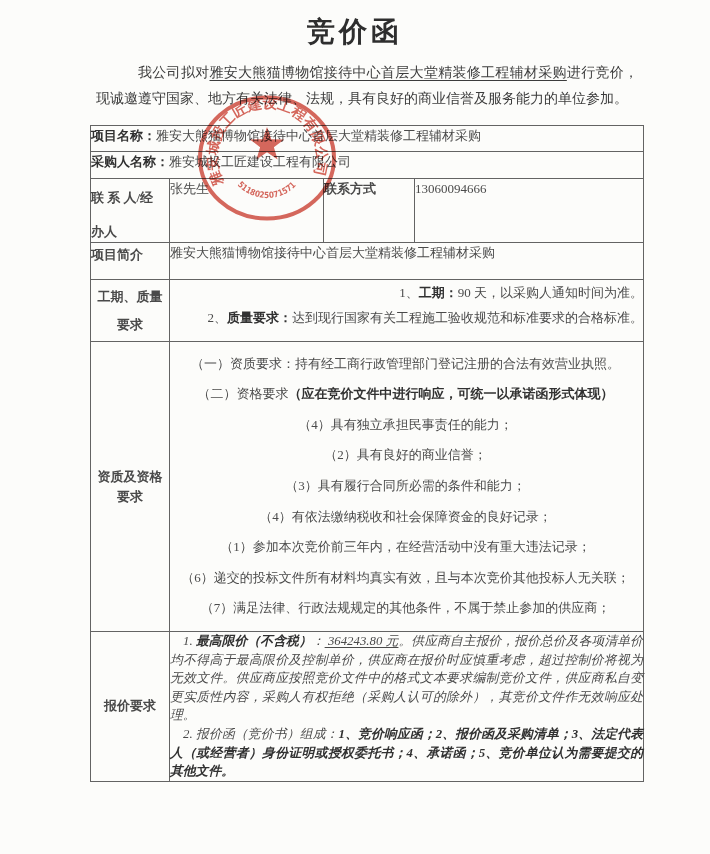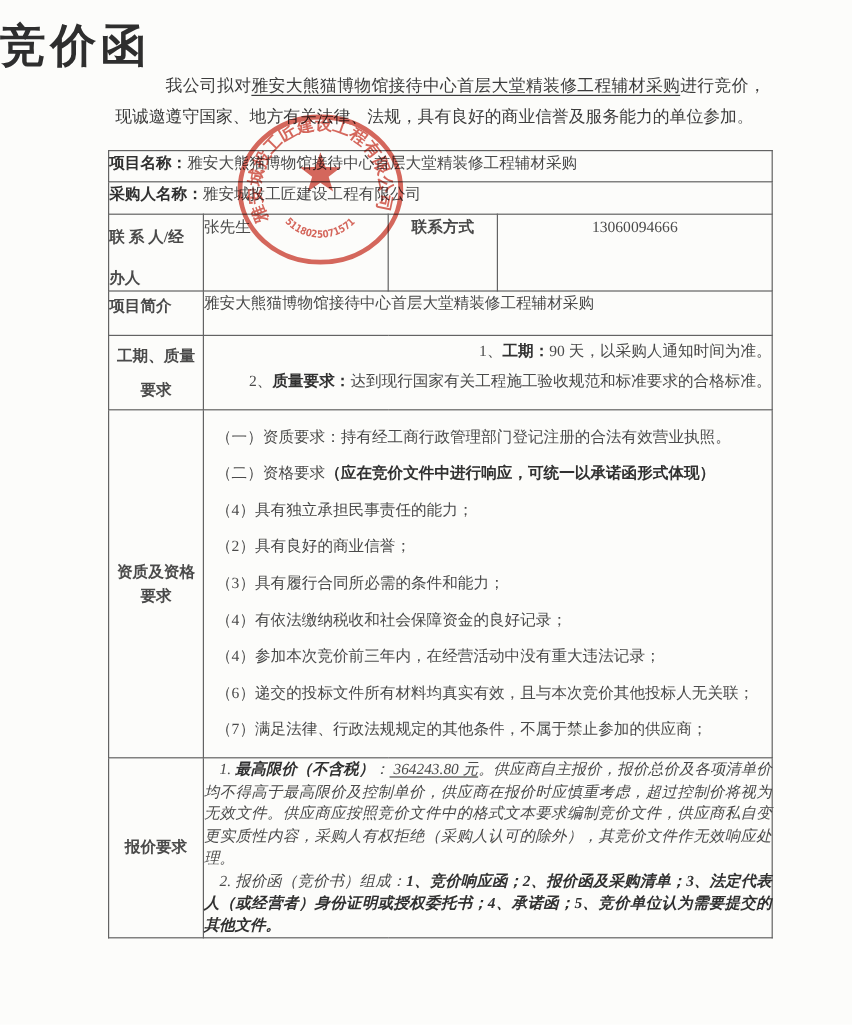--- a/index.html
+++ b/index.html
@@ -3,22 +3,22 @@
 <meta charset="utf-8">
 <style>
   html,body { margin:0; padding:0; background:#ffffff; }
   .page {
     position:relative; width:710px; height:854px;
     background:#fcfcfa;
     font-family:"Liberation Serif","DejaVu Serif",serif;
     color:#3d3d3d; overflow:hidden;
   }
   .title {
-    margin:0; padding-top:13px; text-align:left;
-    font-size:38px; font-weight:bold; letter-spacing:4px; color:#2e2e2e;
+    margin:0; padding-top:13px; text-align:center;
+    font-size:28px; font-weight:bold; letter-spacing:4px; color:#2e2e2e;
   }
   .intro {
     position:absolute; left:96px; top:60px; width:542px; margin:0;
     font-size:14px; line-height:26px; text-align:justify; text-indent:42px;
     color:#3c3c3c;
   }
   .u { text-decoration:underline; text-underline-offset:3px; }
   .u2 { text-decoration:underline; text-underline-offset:2px; }
   .b { font-weight:bold; color:#313131; }
 
@@ -33,28 +33,29 @@
   td.lab { font-weight:bold; color:#313131; padding:0 3px 0 7px; line-height:20px; }
   td.lab .l1 { margin-top:9px; }
   td.lab.sp .l2 { margin-top:14px; }
   td.lab.tight .l1 { margin-top:2px; }
   td.lab.tight .l2 { margin-top:1px; }
   td.lab.ctr { text-align:center; vertical-align:middle; padding:0 3px; }
   td.lab.ctr div { margin:2px 0; line-height:26px; }
   td.lab.mid1 { text-align:center; vertical-align:middle; padding:4px 3px; }
 
   td.val { padding:10px 6px 0 9px; line-height:20px; }
-  td.val4 { padding:10px 6px 0 14px; line-height:20px;text-align:center; }
+  td.val4 { padding:10px 6px 0 14px; line-height:20px; }
   td.brief { padding:5px 8px 0 9px; line-height:20px; }
   td.duration { padding:7px 8px 0 9px; line-height:25px;text-align:right; }
   td.qual { padding:0; }
   td.qual .inner {
     height:288px; padding:0 12px 0 10px;
     display:flex; flex-direction:column; justify-content:space-evenly;
     text-align:justify;
+    align-items:center;
   }
   td.time { padding:1px 6px 0 9px; line-height:17px; text-align:justify; }
   td.quote { padding:2px 7px 0 7px; line-height:18.6px; font-size:12.8px; text-align:justify; }
   td.quote p { margin:0; text-indent:13px;font-style:italic; }
 
   .seal {
     position:absolute; left:196px; top:88px; width:142px; height:140px;
     opacity:0.82; mix-blend-mode:multiply; pointer-events:none;
   }
 </style>
@@ -119,21 +120,21 @@
         <div>要求</div>
       </td>
       <td class="qual" colspan="3">
         <div class="inner">
           <div>（一）资质要求：持有经工商行政管理部门登记注册的合法有效营业执照。</div>
           <div><span>（二）资格要求</span><span class="b">（应在竞价文件中进行响应，可统一以承诺函形式体现）</span></div>
           <div>（4）具有独立承担民事责任的能力；</div>
           <div>（2）具有良好的商业信誉；</div>
           <div>（3）具有履行合同所必需的条件和能力；</div>
           <div>（4）有依法缴纳税收和社会保障资金的良好记录；</div>
-          <div>（4）参加本次竞价前三年内，在经营活动中没有重大违法记录；</div>
+          <div>（1）参加本次竞价前三年内，在经营活动中没有重大违法记录；</div>
           <div>（6）递交的投标文件所有材料均真实有效，且与本次竞价其他投标人无关联；</div>
           <div>（7）满足法律、行政法规规定的其他条件，不属于禁止参加的供应商；</div>
         </div>
       </td>
     </tr>
 
 
     <tr style="height:132px">
       <td class="lab mid1">
         <div>报价要求</div>

